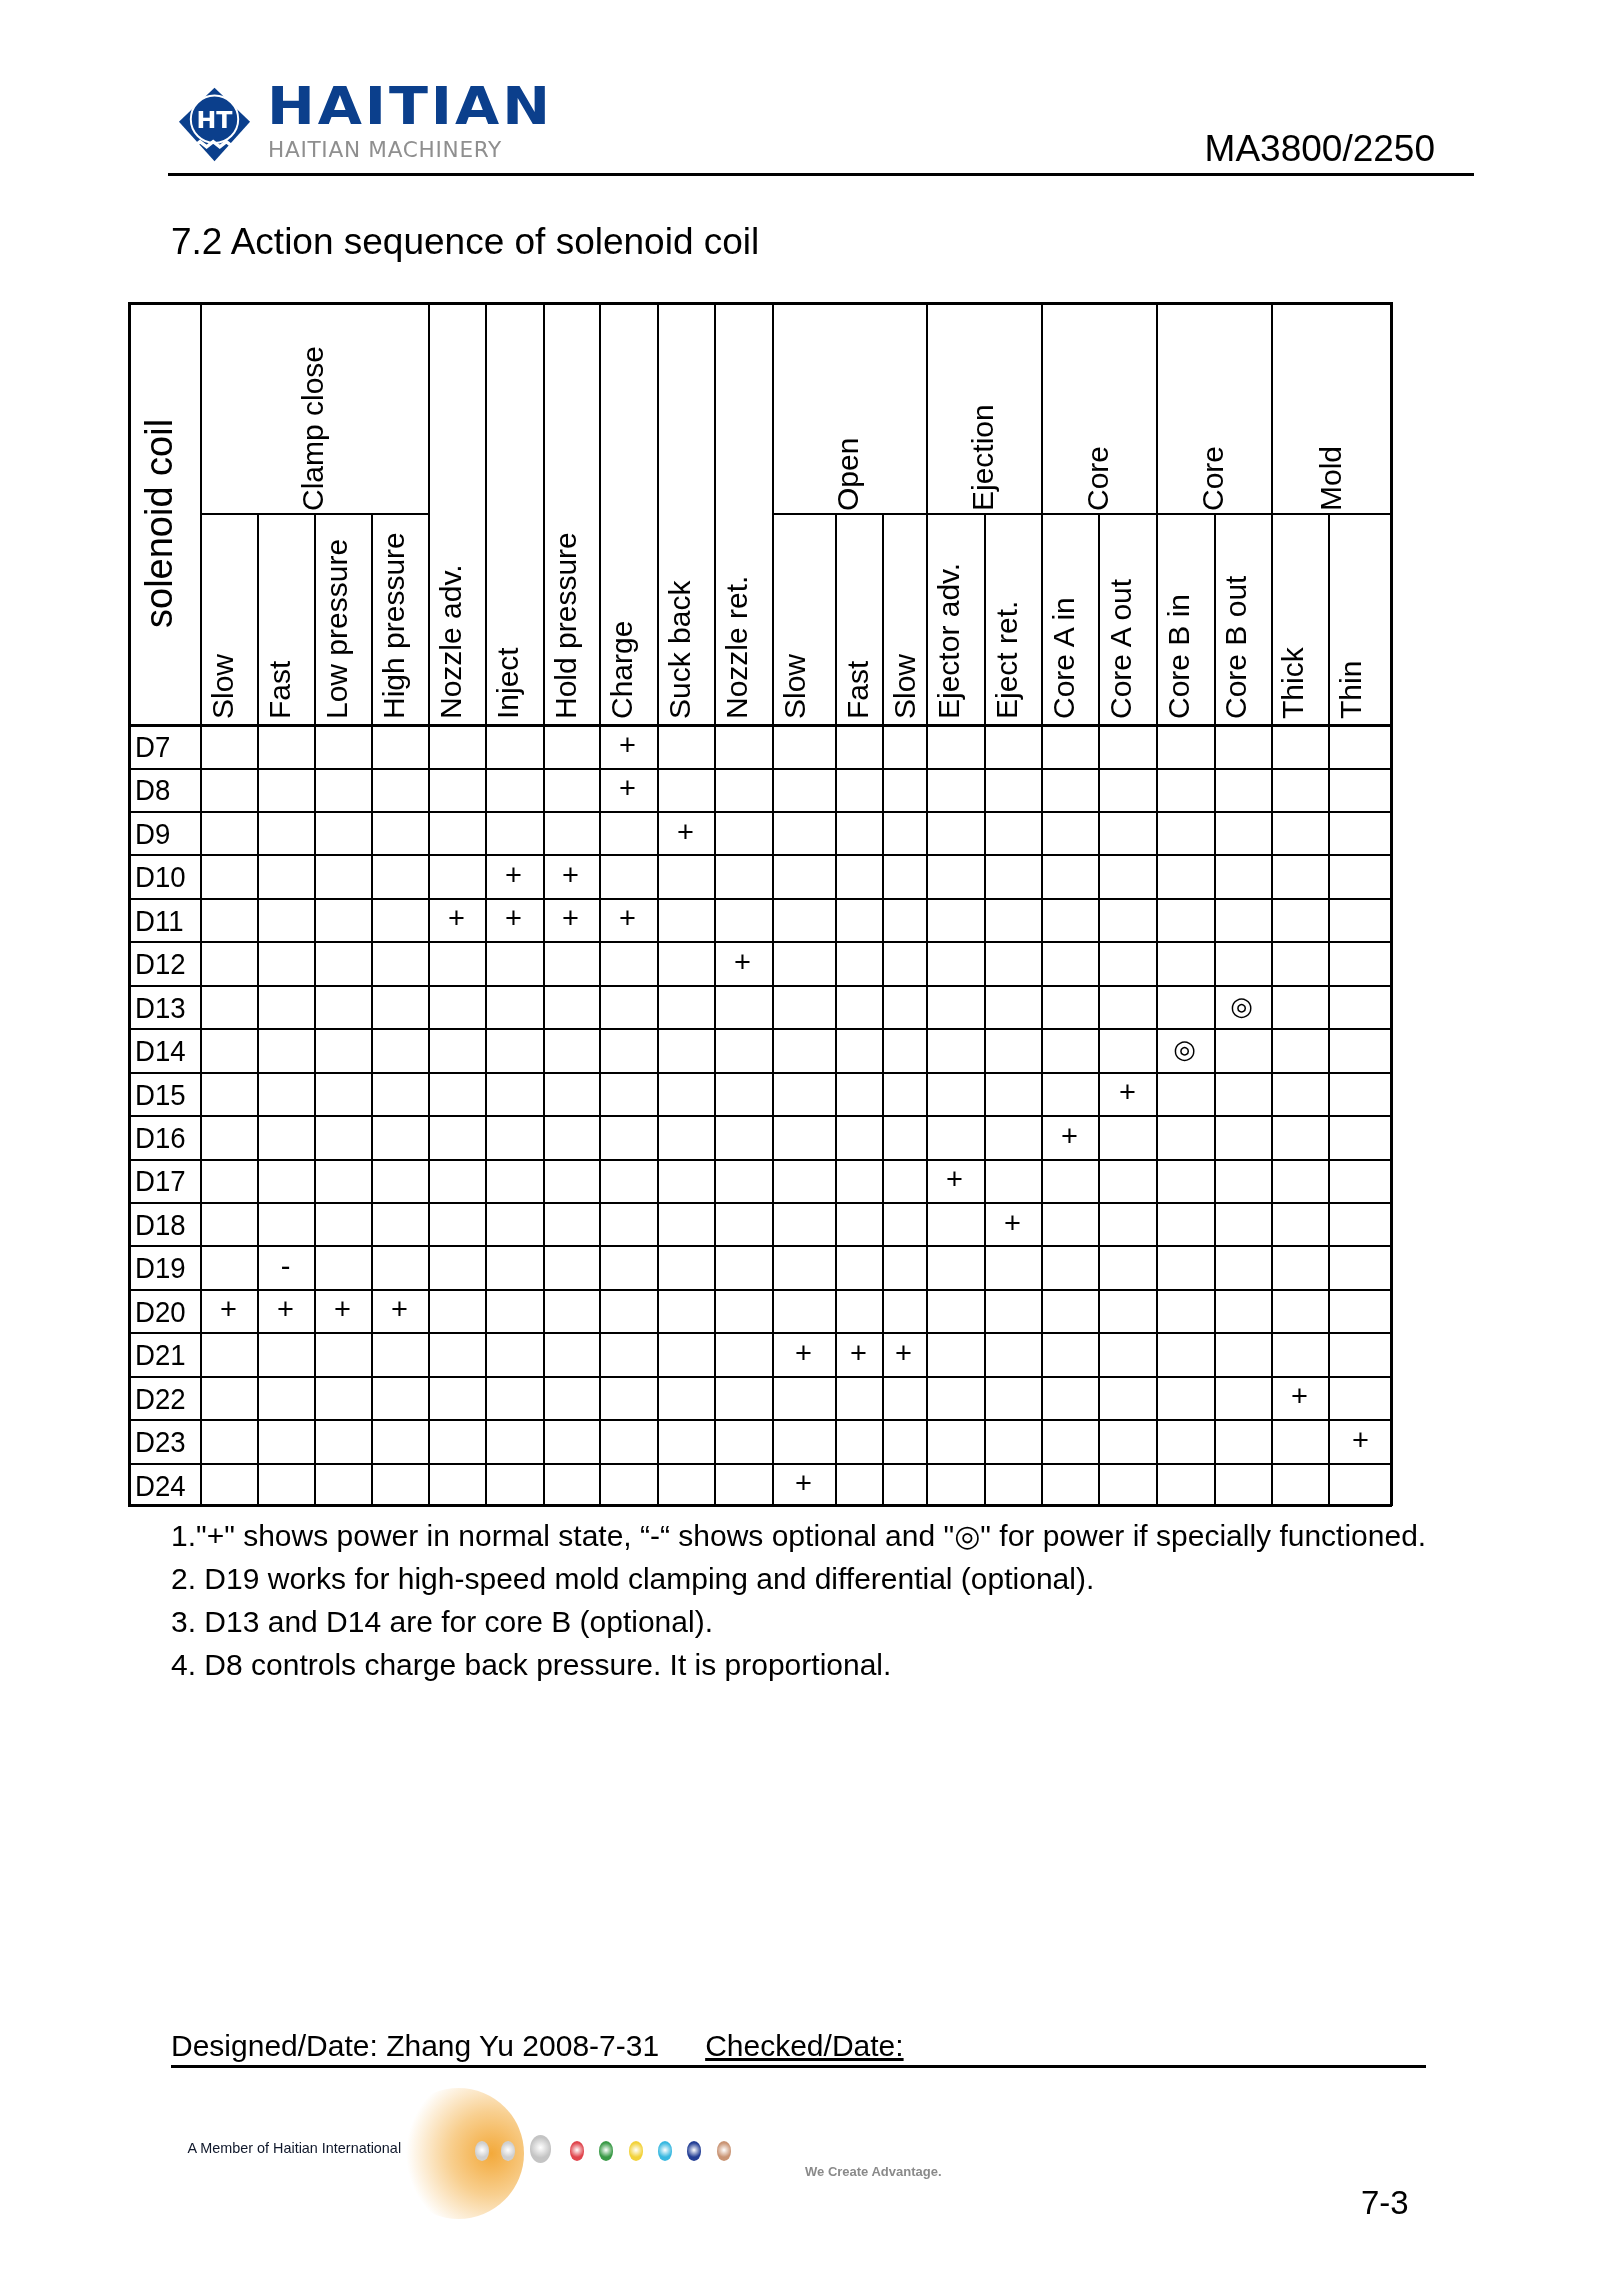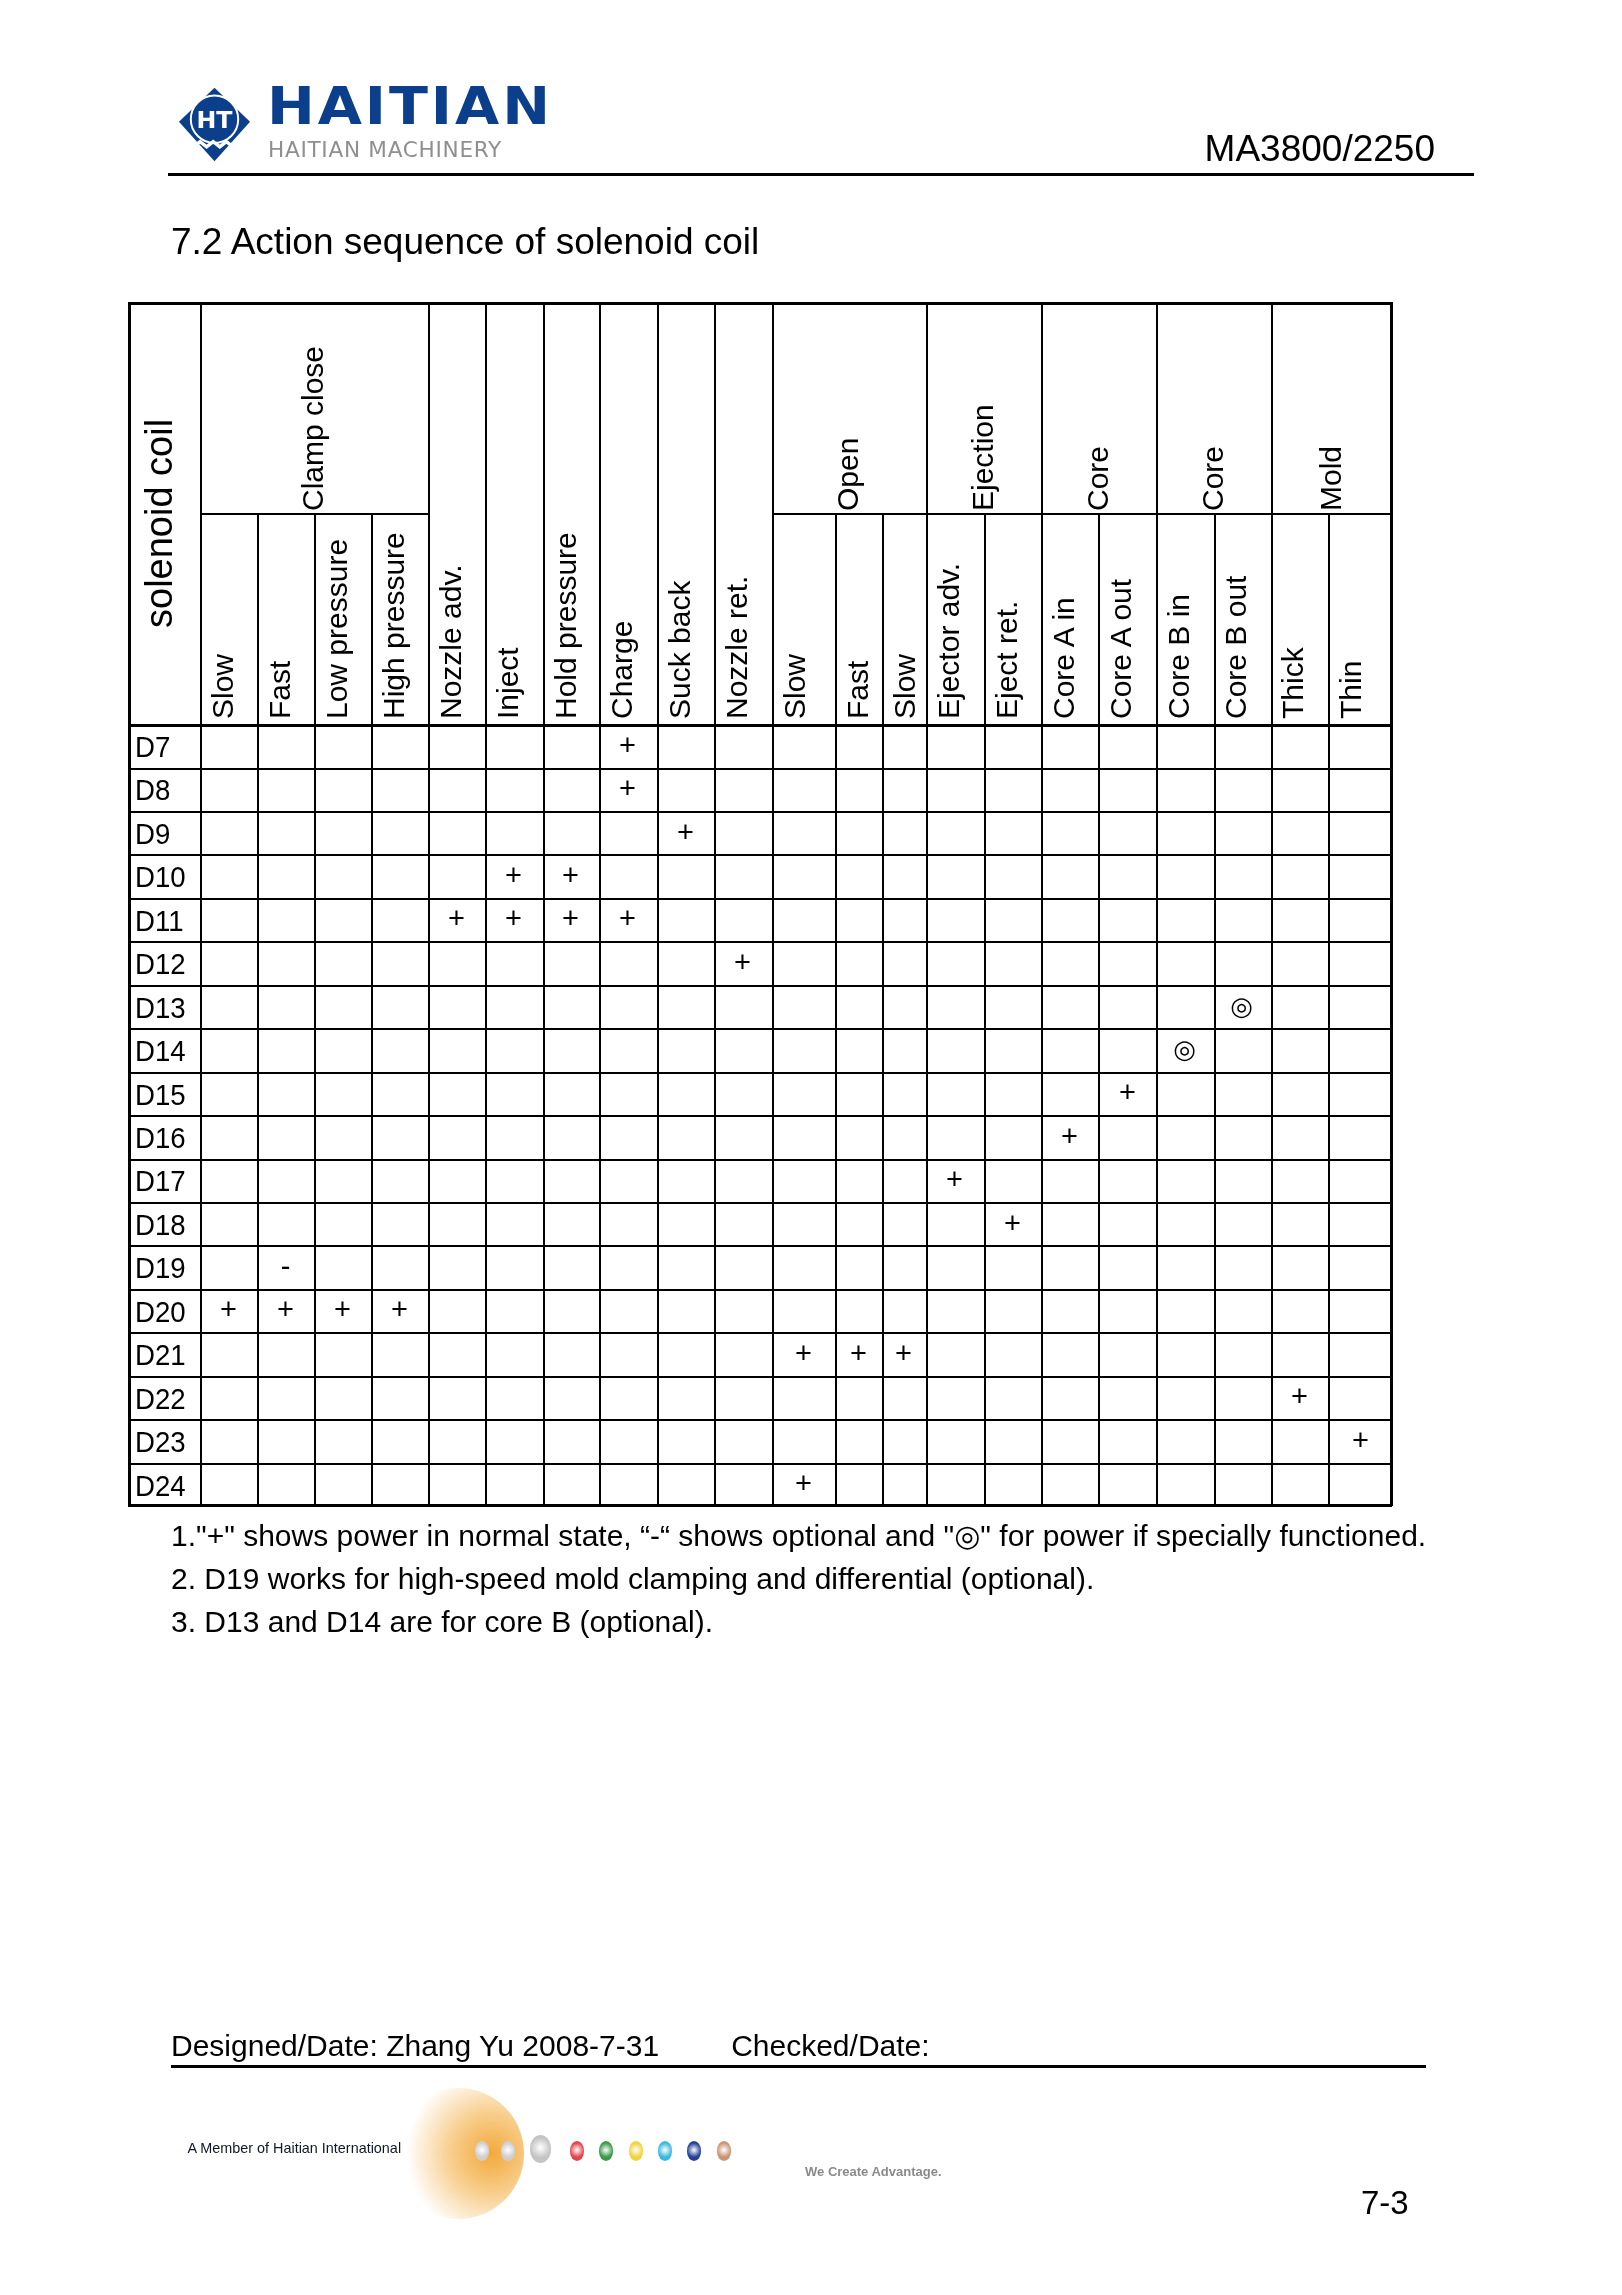--- a/index.html
+++ b/index.html
@@ -23,21 +23,21 @@
   .rowlabel { position:absolute; font-size:30px; line-height:1; }
   .mark { position:absolute; font-size:29px; line-height:1; text-align:center; width:39px; }
 
   
   #notes { left:171px; top:1514px; width:1296px; font-size:30px; line-height:43px; }
   #notes .p1 { text-align:justify; text-align-last:left; }
   #notes div { white-space:normal; }
 
   
   #signoff { left:171px; top:2031px; font-size:30px; line-height:1; }
-  #signoff .checked { margin-left:72px; }
+  #signoff .checked { margin-left:46px;text-decoration:underline; }
   #signoff-rule { left:171px; top:2065px; width:1255px; height:2.6px; background:#000; }
 
   #footer-banner { left:177px; top:2081px; width:772px; height:131px; }
   .sun { position:absolute; left:216px; top:6.5px; width:131px; height:131px; border-radius:50%; background:radial-gradient(circle at 75% 50%, #f3a93a 0%, #f8cf8f 35%, rgba(255,255,255,0) 72%); }
   .member { position:absolute; left:10.5px; top:59px; font-size:14.4px; color:#0f172a; }
   .ball { position:absolute; width:14.4px; height:19.6px; border-radius:50%; top:60px; }
   .tagline { position:absolute; left:628px; top:63px; font-size:13px; font-weight:bold; color:#8a8a8a;margin-top:20px; }
   #page-number { left:1361px; top:2186px; font-size:33px; line-height:1; }
 </style>
 </head>
@@ -180,20 +180,21 @@
     <div class="rowlabel" style="left: 6.5px; top: 1125px; transform: scaleX(0.92); transform-origin: left top;">D23</div>
     <div class="mark" style="left: 1213px; top: 1124px; font-size: 29px;">+</div>
     <div class="rowlabel" style="left: 6.5px; top: 1169px; transform: scaleX(0.92); transform-origin: left top;">D24</div>
     <div class="mark" style="left: 656px; top: 1167px; font-size: 29px;">+</div>
   </div>
 
 <div id="notes" class="abs">
   <div class="p1">1."+" shows power in normal state, “-“ shows optional and "◎" for power if specially functioned.</div>
   <div>2. D19 works for high-speed mold clamping and differential (optional).</div>
   <div>3. D13 and D14 are for core B (optional).</div>
+  <div>4. D8 controls charge back pressure. It is proportional.</div>
 </div>
 
 <div id="signoff" class="abs">
   <span>Designed/Date: Zhang Yu 2008-7-31</span><span class="checked">Checked/Date:</span>
 </div>
 <div id="signoff-rule" class="abs"></div>
 
 <div id="footer-banner" class="abs">
   <div class="sun"></div>
   <div class="member">A Member of Haitian International</div>

